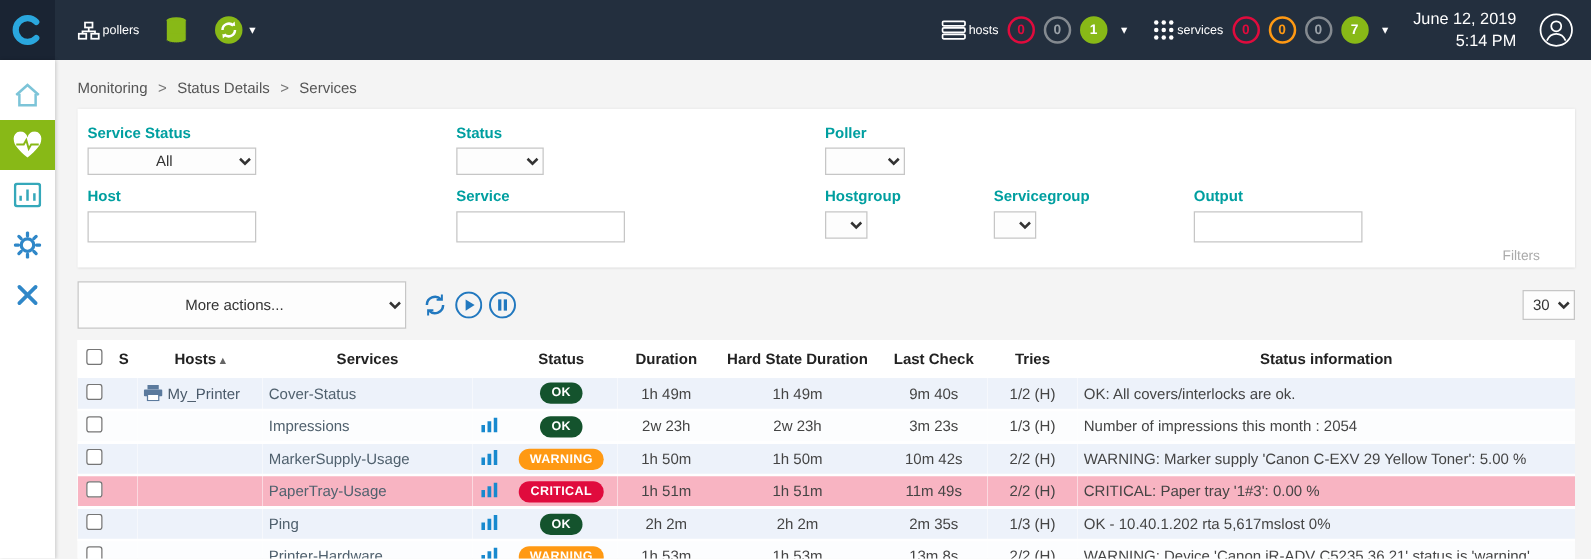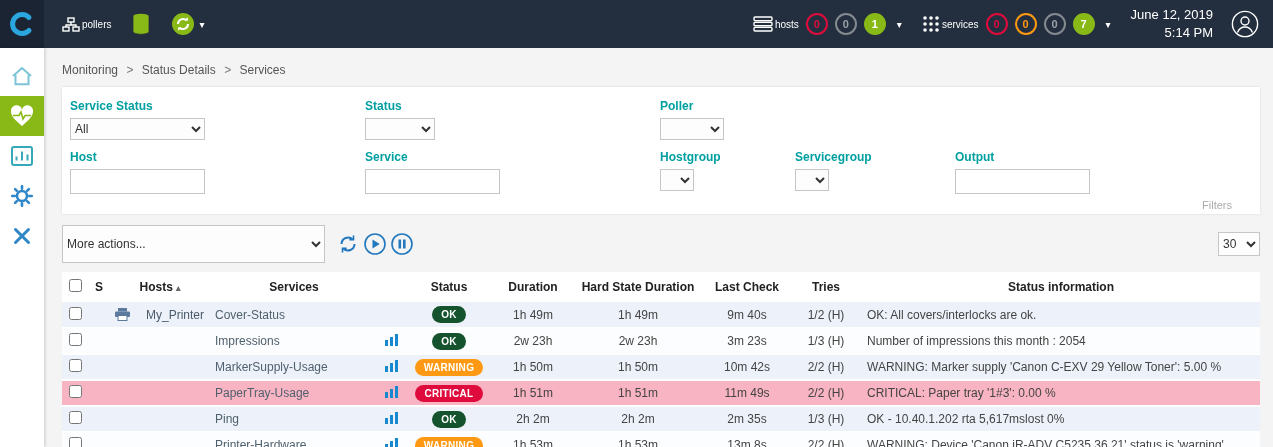--- a/index.html
+++ b/index.html
@@ -38,21 +38,21 @@
 
   
   .filter-card { background:#fff; margin:0 13px 0 18px; padding:12px 8px 20px 8px; position:relative;
                  box-shadow:0 0 2px rgba(0,0,0,.12); }
   .f-row { display:flex; }
   .f-row + .f-row { margin-top:10px; }
   .f-field { display:flex; flex-direction:column; }
   .fw1 { width:295px; } .fw2 { width:295px; } .fw3 { width:135px; } .fw4 { width:160px; }
   .f-label { color:#009fa0; font-weight:bold; font-size:12px; margin-bottom:5px; }
   .f-input { width:135px; height:25px; border:1px solid #c6c6c6; background:#fff; padding:0 5px; font-size:12px; }
-  select { height:22px; font-size:12px; border:1px solid #c6c6c6; background:#fdfdfd; color:#333; }
+  select { height:22px; font-size:12px; border:1px solid #c6c6c6; background:#fdfdfd; color:#333;text-align:center; }
   .sel-135 { width:135px; } .sel-70 { width:70px; } .sel-65 { width:64px; } .sel-mini { width:34px; }
   .filters-caption { position:absolute; right:28px; bottom:3px; color:#aaa; font-size:11px; }
 
   
   .toolbar { display:flex; align-items:center; margin:11px 13px 9px 18px; }
   .sel-actions { width:263px; height:38px; }
   .round-btns { display:flex; align-items:center; gap:5px; margin-left:12px; }
   .round-btn { background:none; border:none; padding:0; cursor:pointer; display:flex; align-items:center; }
   .sel-pagesize { width:42px; margin-left:auto; height:24px; }
 
@@ -60,21 +60,21 @@
   table { border-collapse:collapse; table-layout:fixed; width:1198px; margin-left:18px; background:#fff; }
   th { font-size:12px; font-weight:bold; color:#222; height:30px; background:#fff; text-align:center; white-space:nowrap; }
   td { height:26px; padding:0 5px; font-size:12px; color:#444; white-space:nowrap; overflow:hidden; }
   tbody tr { border-bottom:2px solid #fff; }
   .r-blue  td { background:#edf2fa; }
   .r-white td { background:#fcfdfe; }
   .r-crit  td { background:#f8b4c2; }
   .c-check, .c-s, .c-graph, .c-status, .c-tries { text-align:center; }
   .c-dur, .c-hsd, .c-lc { text-align:center; }
   .c-host { color:#4a5a6a; }
-  .c-host .hname { margin-left:16px; }
+  .c-host .hname { margin-left:4px; }
   .c-svc { color:#50616e; }
   .sort-caret { font-size:9px; color:#666; margin-left:3px; }
   .pill { display:inline-block; min-width:18px; text-align:center; padding:3px 9px; border-radius:11px;
           color:#fff; font-size:10px; font-weight:bold; letter-spacing:.3px; }
   .p-ok { background:#14532d; } .p-warn { background:#ff9913; } .p-crit { background:#e00b3d; }
 </style>
 </head>
 <body>
 
 <div class="topbar">

